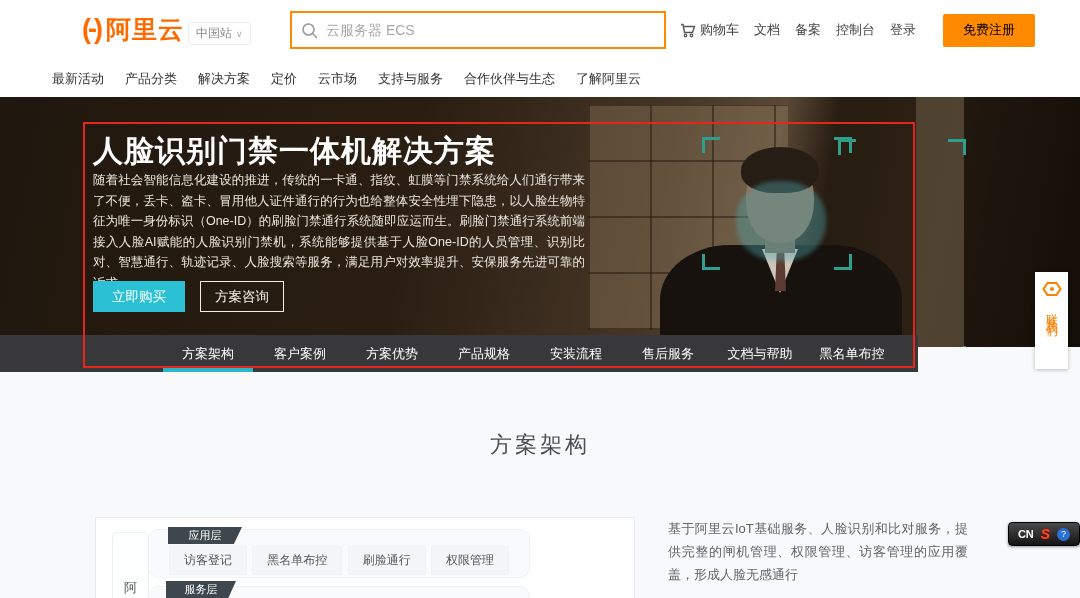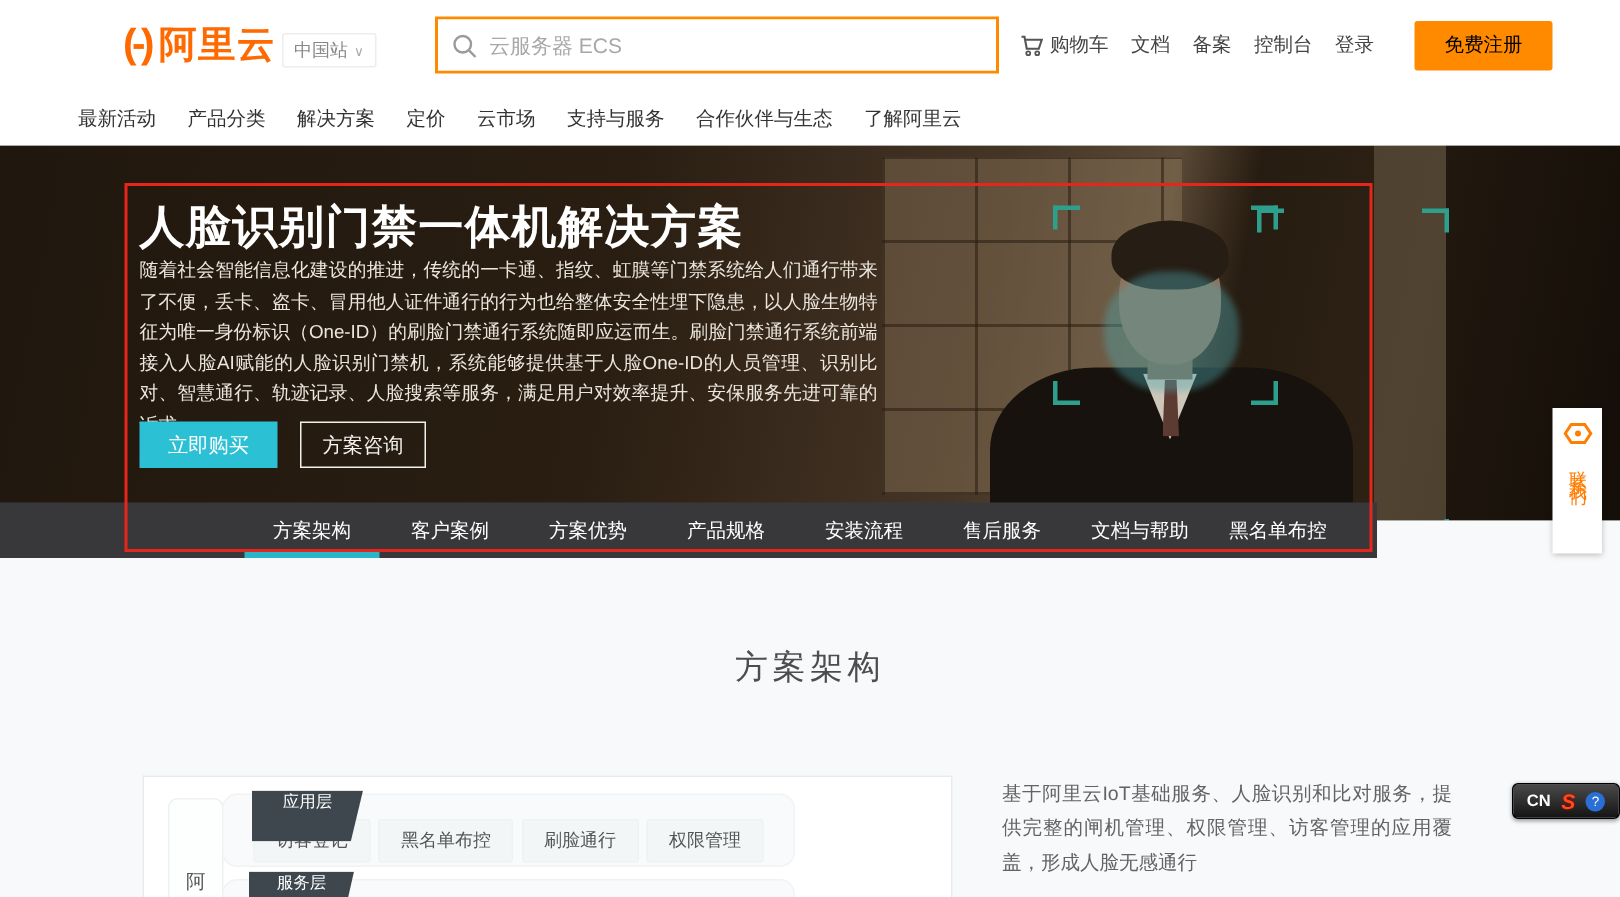--- a/index.html
+++ b/index.html
@@ -67,21 +67,21 @@
   
   .below { position:absolute; left:0; top:347px; width:1080px; height:251px; background:#f8f9fb; }
   .section-title { position:absolute; left:0; top:430px; width:1080px; text-align:center; font-size:22px; color:#4d4d4d; font-weight:500; letter-spacing:3px; z-index:6; }
 
   .arch-card { position:absolute; left:95px; top:517px; width:540px; height:81px; background:#fff; border:1px solid #eaeaec; border-bottom:none; z-index:6; }
   .side-box { position:absolute; left:16px; top:14px; width:37px; height:70px; background:#fdfefe; border:1px solid #eef1f1; border-radius:6px 6px 0 0; text-align:center; }
   .side-box span { display:inline-block; margin-top:46px; font-size:13px; color:#555; }
   .layer-wrap { position:absolute; left:52px; width:382px; background:#f9fafb; border:1px solid #f0f2f3; border-radius:10px; }
   .wrap1 { top:11px; height:49px; display:flex; align-items:center; justify-content:space-between; padding:14px 20px 0 20px; }
   .wrap2 { top:68px; height:30px; }
-  .layer-tag { position:absolute; color:#fff; font-size:11px; text-align:center; line-height:17px; height:34px; background:#3d474d; clip-path:polygon(0 0,100% 0,89% 100%,0 100%); z-index:2; }
+  .layer-tag { position:absolute; color:#fff; font-size:11px; text-align:center; line-height:17px; height:17px; background:#3d474d; clip-path:polygon(0 0,100% 0,89% 100%,0 100%); z-index:2; }
   .tag1 { left:72px; top:9px; width:74px; }
   .tag2 { left:70px; top:63px; width:70px; }
   .arch-box { background:#f2f6f7; border:1px solid #eef2f3; border-radius:2px; font-size:12px; color:#555; padding:5px 14px; white-space:nowrap; }
 
   .detail { position:absolute; left:668px; top:517px; width:300px; z-index:6; }
   .detail h3 { font-size:19px; color:#00b7c9; font-weight:700; margin-bottom:13px; letter-spacing:.5px; }
   .detail p { font-size:13px; color:#636363; line-height:23px; text-align:justify; }
 
   
   .contact { position:absolute; left:1035px; top:272px; width:33px; height:97px; background:#fff; box-shadow:0 1px 4px rgba(0,0,0,.25); display:flex; flex-direction:column; align-items:center; padding-top:9px; gap:7px; z-index:35; cursor:pointer; }

